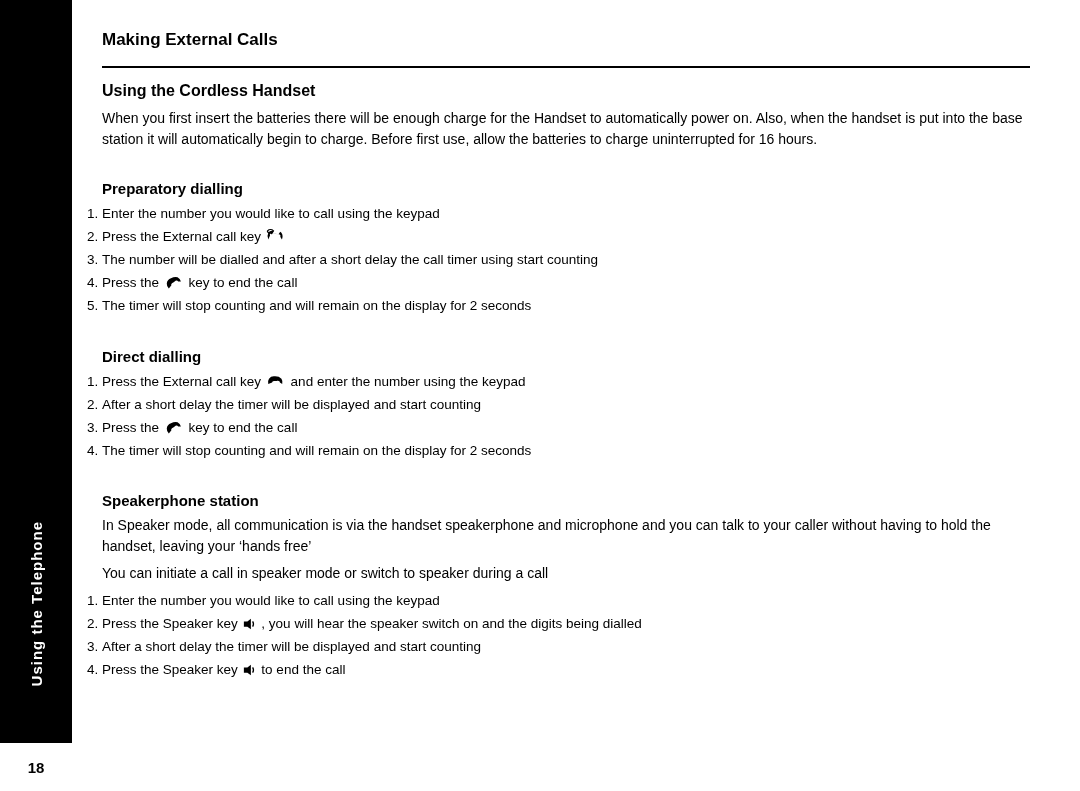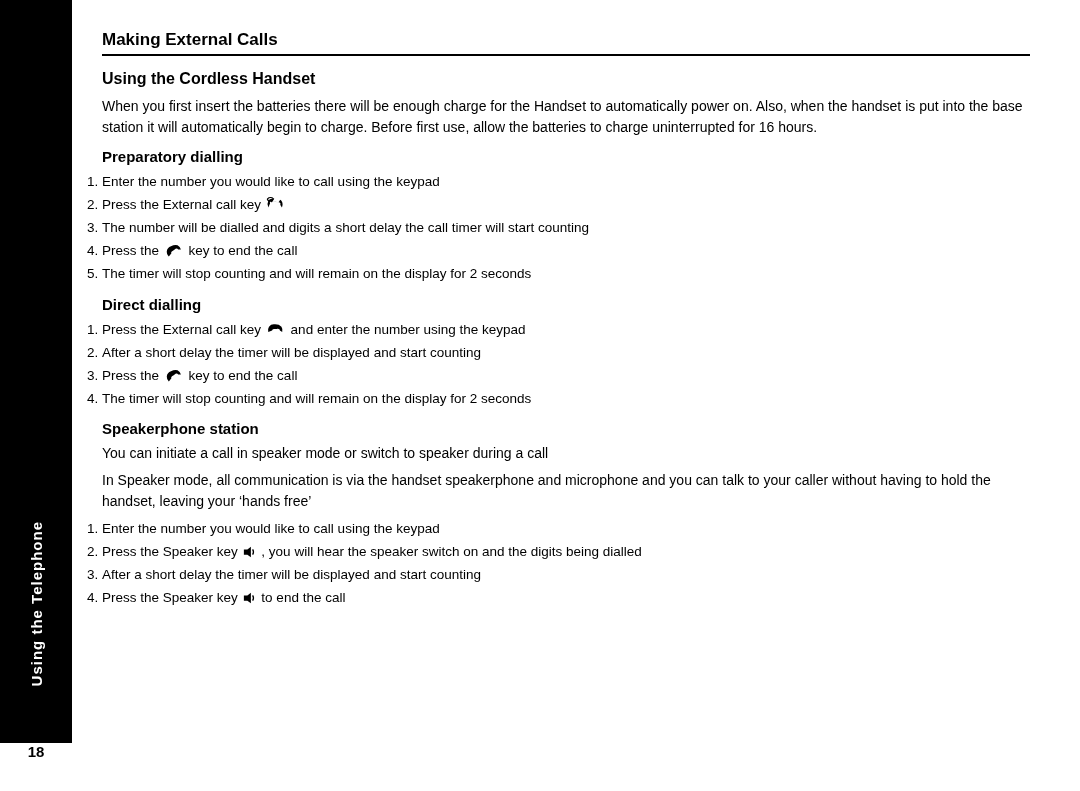--- a/index.html
+++ b/index.html
@@ -44,56 +44,56 @@
       display: flex;
       align-items: flex-end;
       justify-content: center;
       padding-bottom: 55px;
     }
 
     .left-page-num {
       background: #fff;
       height: 50px;
       display: flex;
-      align-items: flex-start;
+      align-items: center;
       justify-content: center;
       border-top: 2px solid #000;
     }
 
     .main-content {
       flex: 1;
       padding: 30px 50px 20px 30px;
       overflow: hidden;
     }
 
     .page-title {
       font-size: 17px;
       font-weight: bold;
       margin-bottom: 14px;
       border-bottom: 2px solid #000;
-      padding-bottom: 4px;
+      padding-bottom: 16px;
     }
 
     .section-title {
       font-size: 16px;
       font-weight: bold;
       margin-bottom: 8px;
       margin-top: 14px;
     }
 
     .body-text {
       font-size: 14px;
       line-height: 1.5;
       margin-bottom: 6px;
     }
 
     .subsection-title {
       font-size: 15px;
       font-weight: bold;
-      margin-top: 10px;
+      margin-top: 30px;
       margin-bottom: 6px;
     }
 
     ol {
       margin-bottom: 6px;
     }
 
     ol li {
       font-size: 13.5px;
       line-height: 1.7;
@@ -154,21 +154,21 @@
       <span>Press the External call key</span>
       
       <svg class="phone-receiver" viewBox="0 0 26 16" xmlns="http://www.w3.org/2000/svg">
         <path d="M3 2 C5 0, 8 0, 10 2 L8 5 C7 4, 6 4, 5 5 L3 3 Z" fill="none" stroke="#000" stroke-width="1.5"></path>
         <path d="M3 2 Q1 4 2 7 Q5 13 12 14 Q15 14 17 12 L15 10 C14 11 13 11 12 10 L15 7 C16 8 18 9 17 10 L19 12 C22 9 21 5 18 3 C16 1 13 0 10 2 L3 2 Z" fill="none" stroke="#000" stroke-width="0"></path>
 
         <path d="M4,12 Q2,8 4,4 Q6,1 10,2 L8,5 C7,4 5,5 6,7 L4,12 Z M16,6 L18,3 C20,4 22,8 20,12 L18,9 C19,8 18,6 16,6 Z" fill="#000"></path>
         <path d="M8,5 L16,6 Q12,5 8,5 Z" fill="#000"></path>
       </svg>
     </li>
-    <li><span>The number will be dialled and digits a short delay the call timer will start counting</span></li>
+    <li><span>The number will be dialled and after a short delay the call timer using start counting</span></li>
     <li>
       <span>Press the</span>
       
       <svg class="end-call-icon" viewBox="0 0 28 18" xmlns="http://www.w3.org/2000/svg">
         <g transform="rotate(-30, 14, 9)">
           <path d="M4,13 Q3,9 5,6 Q8,2 13,3 Q18,3 21,6 Q23,9 22,13 L19,11 C19,9 17,8 15,9 L13,9 C11,9 9,9 9,11 Z" fill="#000"></path>
         </g>
       </svg>
       <span> </span><span>key to end the call</span>
     </li>
@@ -191,22 +191,22 @@
         <g transform="rotate(-30, 14, 9)">
           <path d="M4,13 Q3,9 5,6 Q8,2 13,3 Q18,3 21,6 Q23,9 22,13 L19,11 C19,9 17,8 15,9 L13,9 C11,9 9,9 9,11 Z" fill="#000"></path>
         </g>
       </svg>
       <span>key to end the call</span>
     </li>
     <li><span>The timer will stop counting and will remain on the display for 2 seconds</span></li>
   </ol>
 
   <div class="subsection-title">Speakerphone station</div>
+  <p class="body-text">In Speaker mode, all communication is via the handset speakerphone and microphone and you can talk to your caller without having to hold the handset, leaving your ‘hands free’</p>
   <p class="body-text">You can initiate a call in speaker mode or switch to speaker during a call</p>
-  <p class="body-text">In Speaker mode, all communication is via the handset speakerphone and microphone and you can talk to your caller without having to hold the handset, leaving your ‘hands free’</p>
   <ol>
     <li><span>Enter the number you would like to call using the keypad</span></li>
     <li>
       <span>Press the Speaker key</span>
       
       <svg class="speaker-icon" viewBox="0 0 18 16" xmlns="http://www.w3.org/2000/svg">
         <polygon points="2,5 6,5 10,2 10,14 6,11 2,11" fill="#000"></polygon>
         <path d="M12,5 Q14,8 12,11" fill="none" stroke="#000" stroke-width="1.5"></path>
       </svg>
       <span>, you will hear the speaker switch on and the digits being dialled</span>

